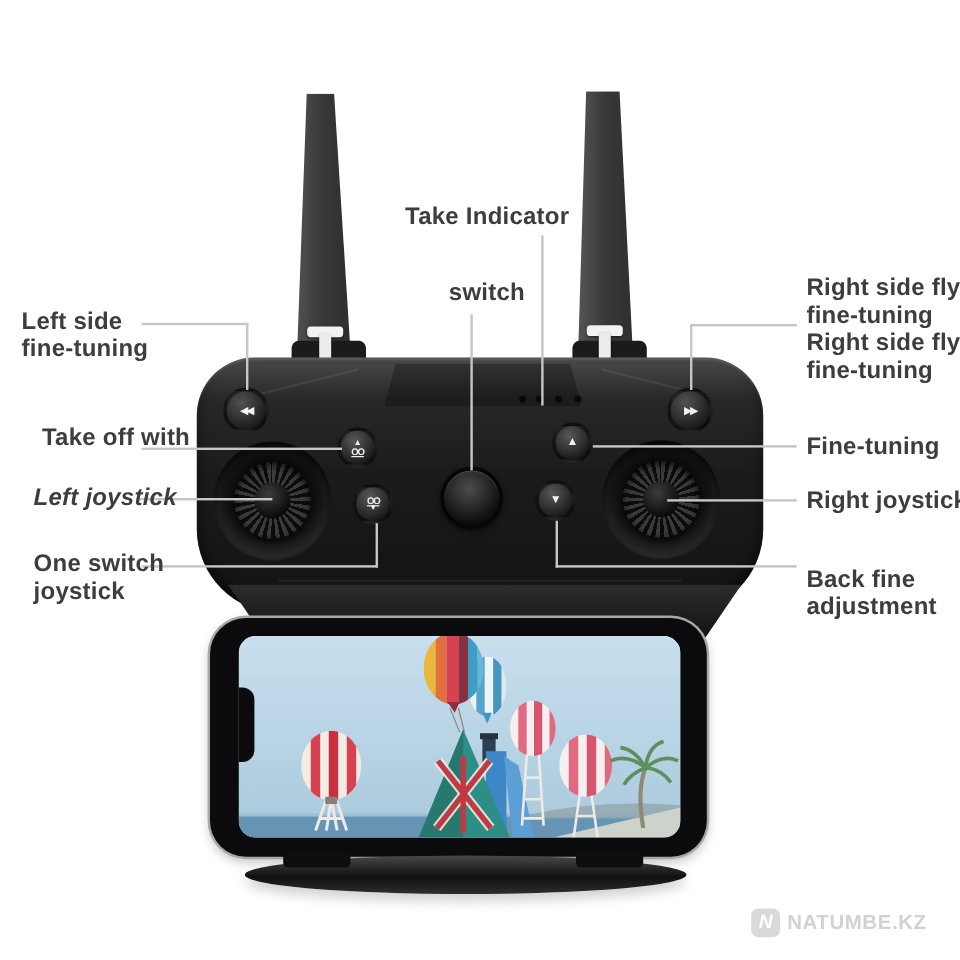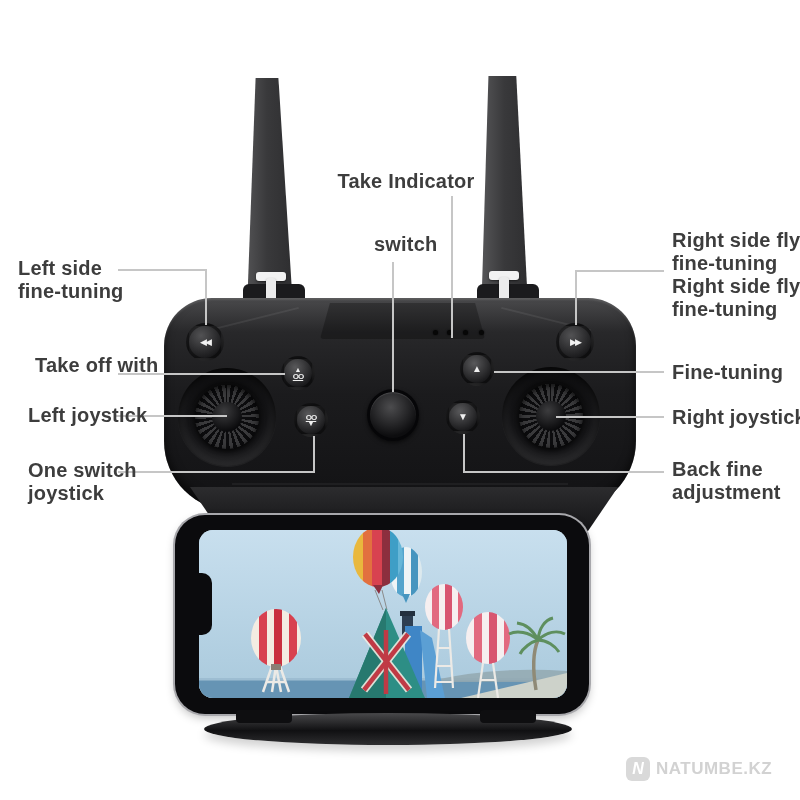--- a/index.html
+++ b/index.html
@@ -148,35 +148,35 @@
   <div class="callout center" style="left:333px;top:170px;width:146px;">Take Indicator</div>
   <div class="callout" style="left:374px;top:233px;">switch</div>
 
   <div class="callout" style="left:18px;top:257px;">
     <div>Left side</div>
     <div>fine-tuning</div>
   </div>
   <div class="callout" style="left:35px;top:326px;margin-top:28px;">
     <div>Take off with</div>
   </div>
-  <div class="callout" style="left:28px;top:404px;">Left joystick</div>
+  <div class="callout" style="left:28px;top:404px;font-style:italic;">Left joystick</div>
   <div class="callout" style="left:28px;top:459px;">
     <div>One switch</div>
     <div>joystick</div>
   </div>
 
   <div class="callout" style="left:672px;top:229px;">
     <div>Right side fly</div>
     <div>fine-tuning</div>
     <div>Right side fly</div>
     <div>fine-tuning</div>
   </div>
   <div class="callout" style="left:672px;top:361px;">Fine-tuning</div>
   <div class="callout" style="left:672px;top:406px;">Right joystick</div>
-  <div class="callout" style="left:672px;top:458px;">
+  <div class="callout" style="left:672px;top:472px;">
     <div>Back fine</div>
     <div>adjustment</div>
   </div>
 
   <div class="clamp"></div>
   <div class="phone"></div>
   <div class="screen">
     <svg width="368" height="168" viewBox="0 0 368 168">
       <defs>
         <linearGradient id="sky" x1="0" y1="0" x2="0" y2="1">

